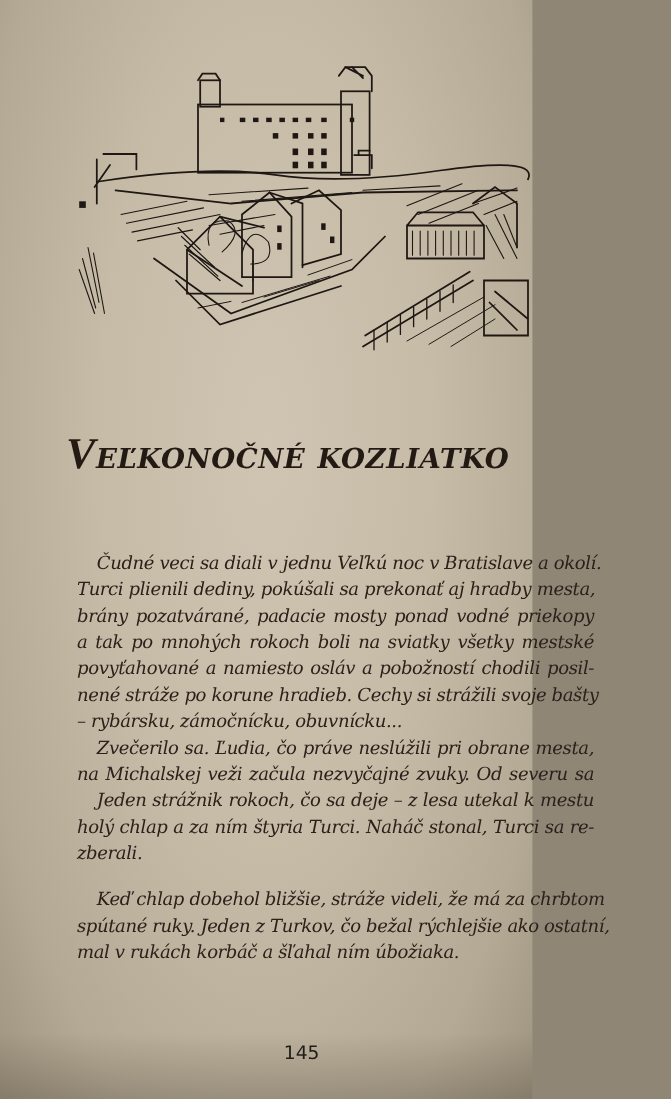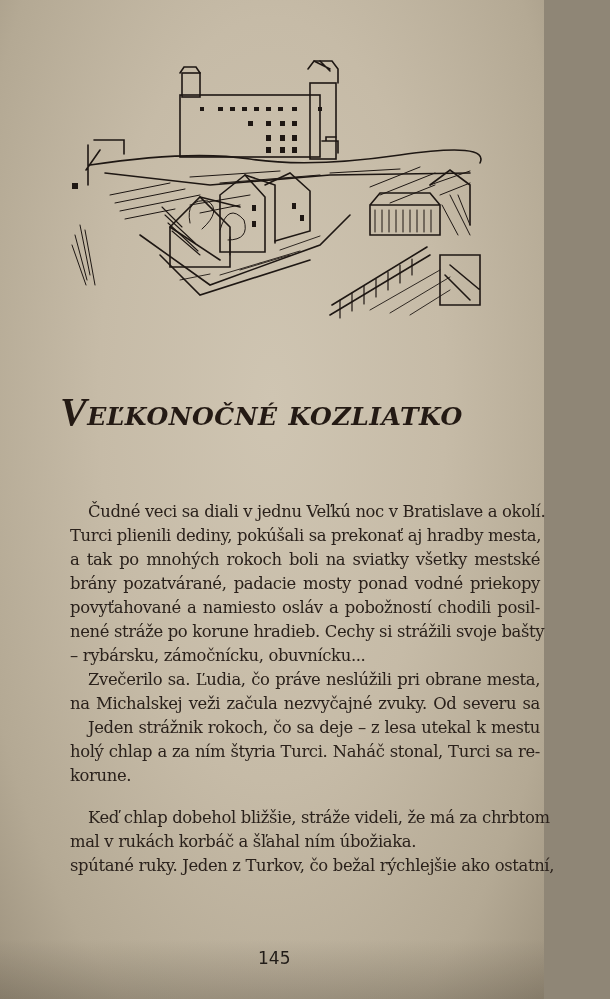--- a/index.html
+++ b/index.html
@@ -2,36 +2,36 @@
 <html><head>
 <meta charset="utf-8">
 <style>
   html, body { margin:0; padding:0; }
   body {
     width:610px; height:999px; overflow:hidden;
     background:#8f8676;
     font-family:"DejaVu Serif", serif;
   }
   .page {
-    position:absolute; left:0; top:0; width:544px; height:999px;
+    position:absolute; left:0; top:0; width:484px; height:999px;
     background: radial-gradient(ellipse at 50% 40%, #cfc5b2 0%, #c6bba7 45%, #b4a994 80%, #9e937f 100%);
   }
   .page::after {
     content:""; position:absolute; left:0; right:0; bottom:0; height:60px;
     background: linear-gradient(to bottom, rgba(0,0,0,0) 0%, rgba(60,52,40,0.25) 100%);
   }
   .illustration { position:absolute; left:70px; top:55px; width:420px; height:270px; }
   .title {
     position:absolute; left:60px; top:388px; width:500px;
     font-family:"DejaVu Serif", serif; font-style:italic; font-weight:bold;
     font-size:30px; color:#241a14; letter-spacing:0.5px; white-space:nowrap;
   }
   .title .big { font-size:40px; font-family:"Liberation Serif", serif; font-style:italic; }
   .title .small { font-size:25px; }
-  .body-text { position:absolute; left:70px; top:500px; width:470px; }
+  .body-text { position:absolute; left:70px; top:500px; width:470px;font-style:italic; }
   .line {
     height:24px; line-height:24px; font-size:16.4px; color:#2a211b;
     white-space:nowrap; text-align:justify; text-align-last:justify;
     font-family:"DejaVu Serif", serif; letter-spacing:-0.35px;
   }
   .line.last { text-align-last:left; }
   .line.indent { padding-left:18px; }
   .line.gap { margin-top:18px; }
   .page-number {
     position:absolute; left:258px; top:948px;
@@ -133,29 +133,29 @@
   </svg>
 
   <div class="title">
     <span class="big">V</span><span class="small">EĽKONOČNÉ</span>
     <span class="small">KOZLIATKO</span>
   </div>
 
   <div class="body-text">
     <div class="line indent">Čudné veci sa diali v jednu Veľkú noc v Bratislave a okolí.</div>
     <div class="line">Turci plienili dediny, pokúšali sa prekonať aj hradby mesta,</div>
+    <div class="line">brány pozatvárané, padacie mosty ponad vodné priekopy</div>
     <div class="line">a tak po mnohých rokoch boli na sviatky všetky mestské</div>
-    <div class="line">brány pozatvárané, padacie mosty ponad vodné priekopy</div>
     <div class="line">povyťahované a namiesto osláv a pobožností chodili posil-</div>
     <div class="line">nené stráže po korune hradieb. Cechy si strážili svoje bašty</div>
     <div class="line last">– rybársku, zámočnícku, obuvnícku...</div>
     <div class="line indent">Zvečerilo sa. Ľudia, čo práve neslúžili pri obrane mesta,</div>
     <div class="line">na Michalskej veži začula nezvyčajné zvuky. Od severu sa</div>
     <div class="line indent">Jeden strážnik rokoch, čo sa deje – z lesa utekal k mestu</div>
     <div class="line">holý chlap a za ním štyria Turci. Naháč stonal, Turci sa re-</div>
-    <div class="line last">korune.</div>
+    <div class="line last">zberali.</div>
     <div class="line indent gap">Keď chlap dobehol bližšie, stráže videli, že má za chrbtom</div>
+    <div class="line">spútané ruky. Jeden z Turkov, čo bežal rýchlejšie ako ostatní,</div>
     <div class="line last">mal v rukách korbáč a šľahal ním úbožiaka.</div>
-    <div class="line">spútané ruky. Jeden z Turkov, čo bežal rýchlejšie ako ostatní,</div>
   </div>
 
   <div class="page-number">145</div>
 </div>
 
 </body></html>

